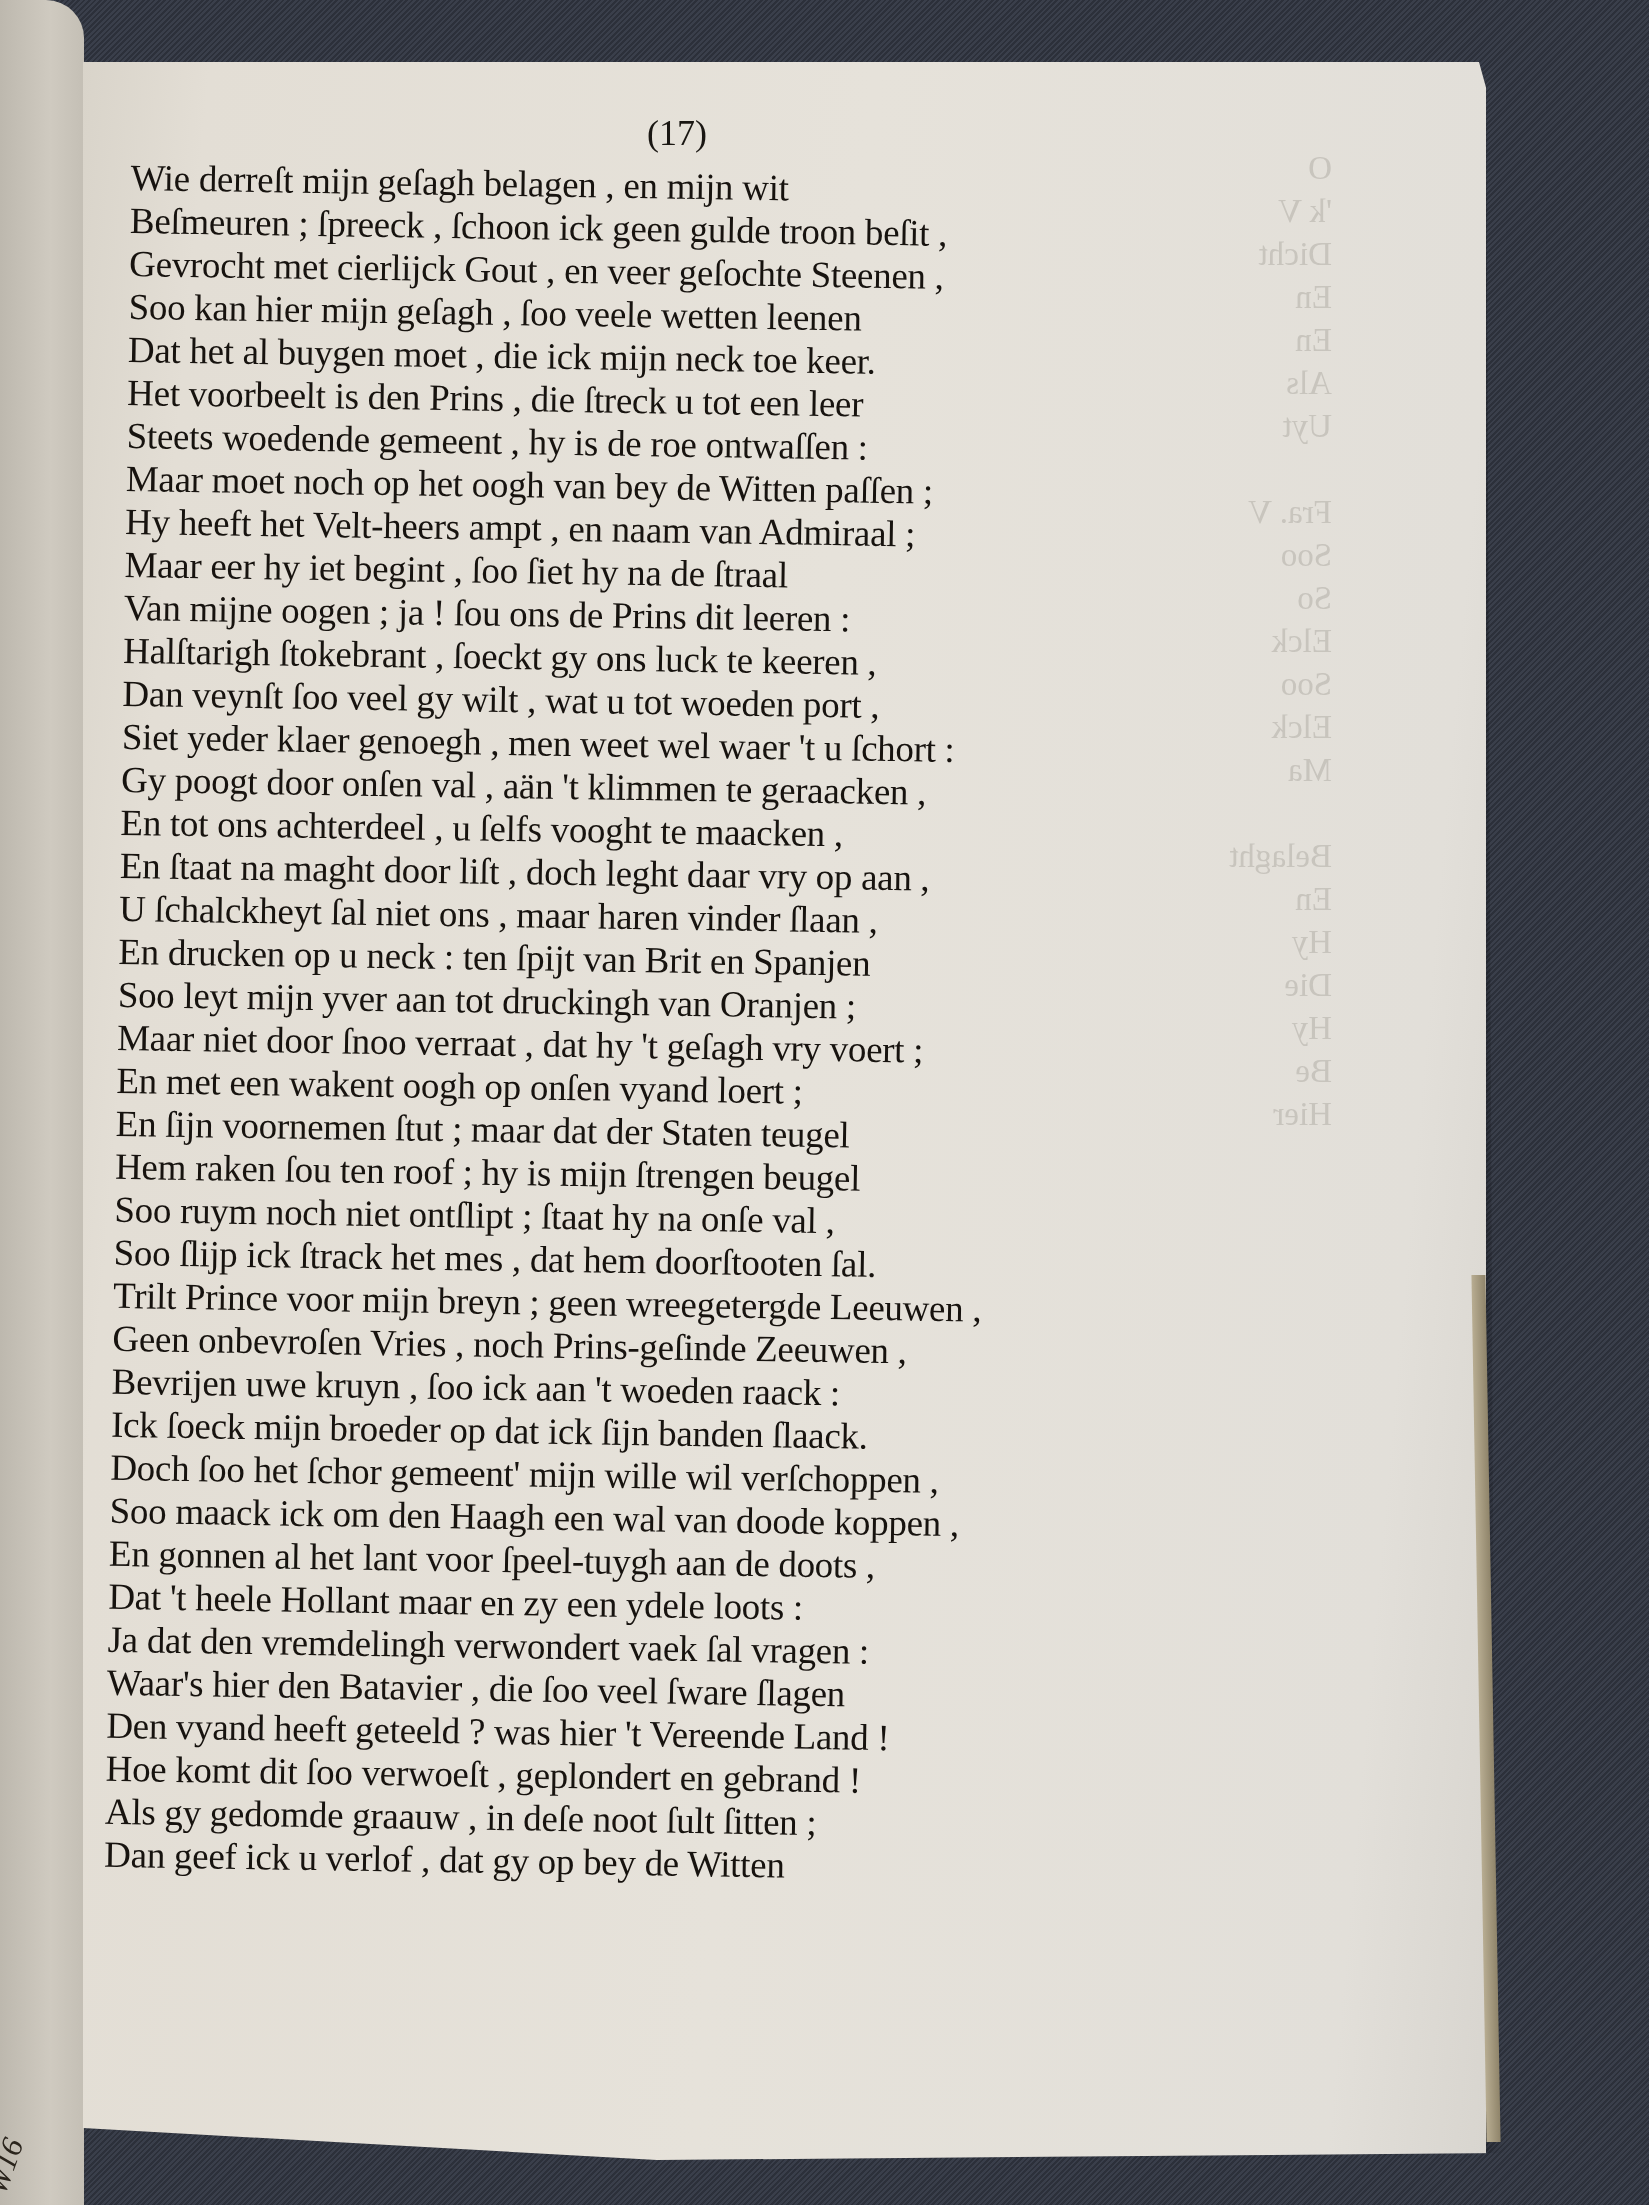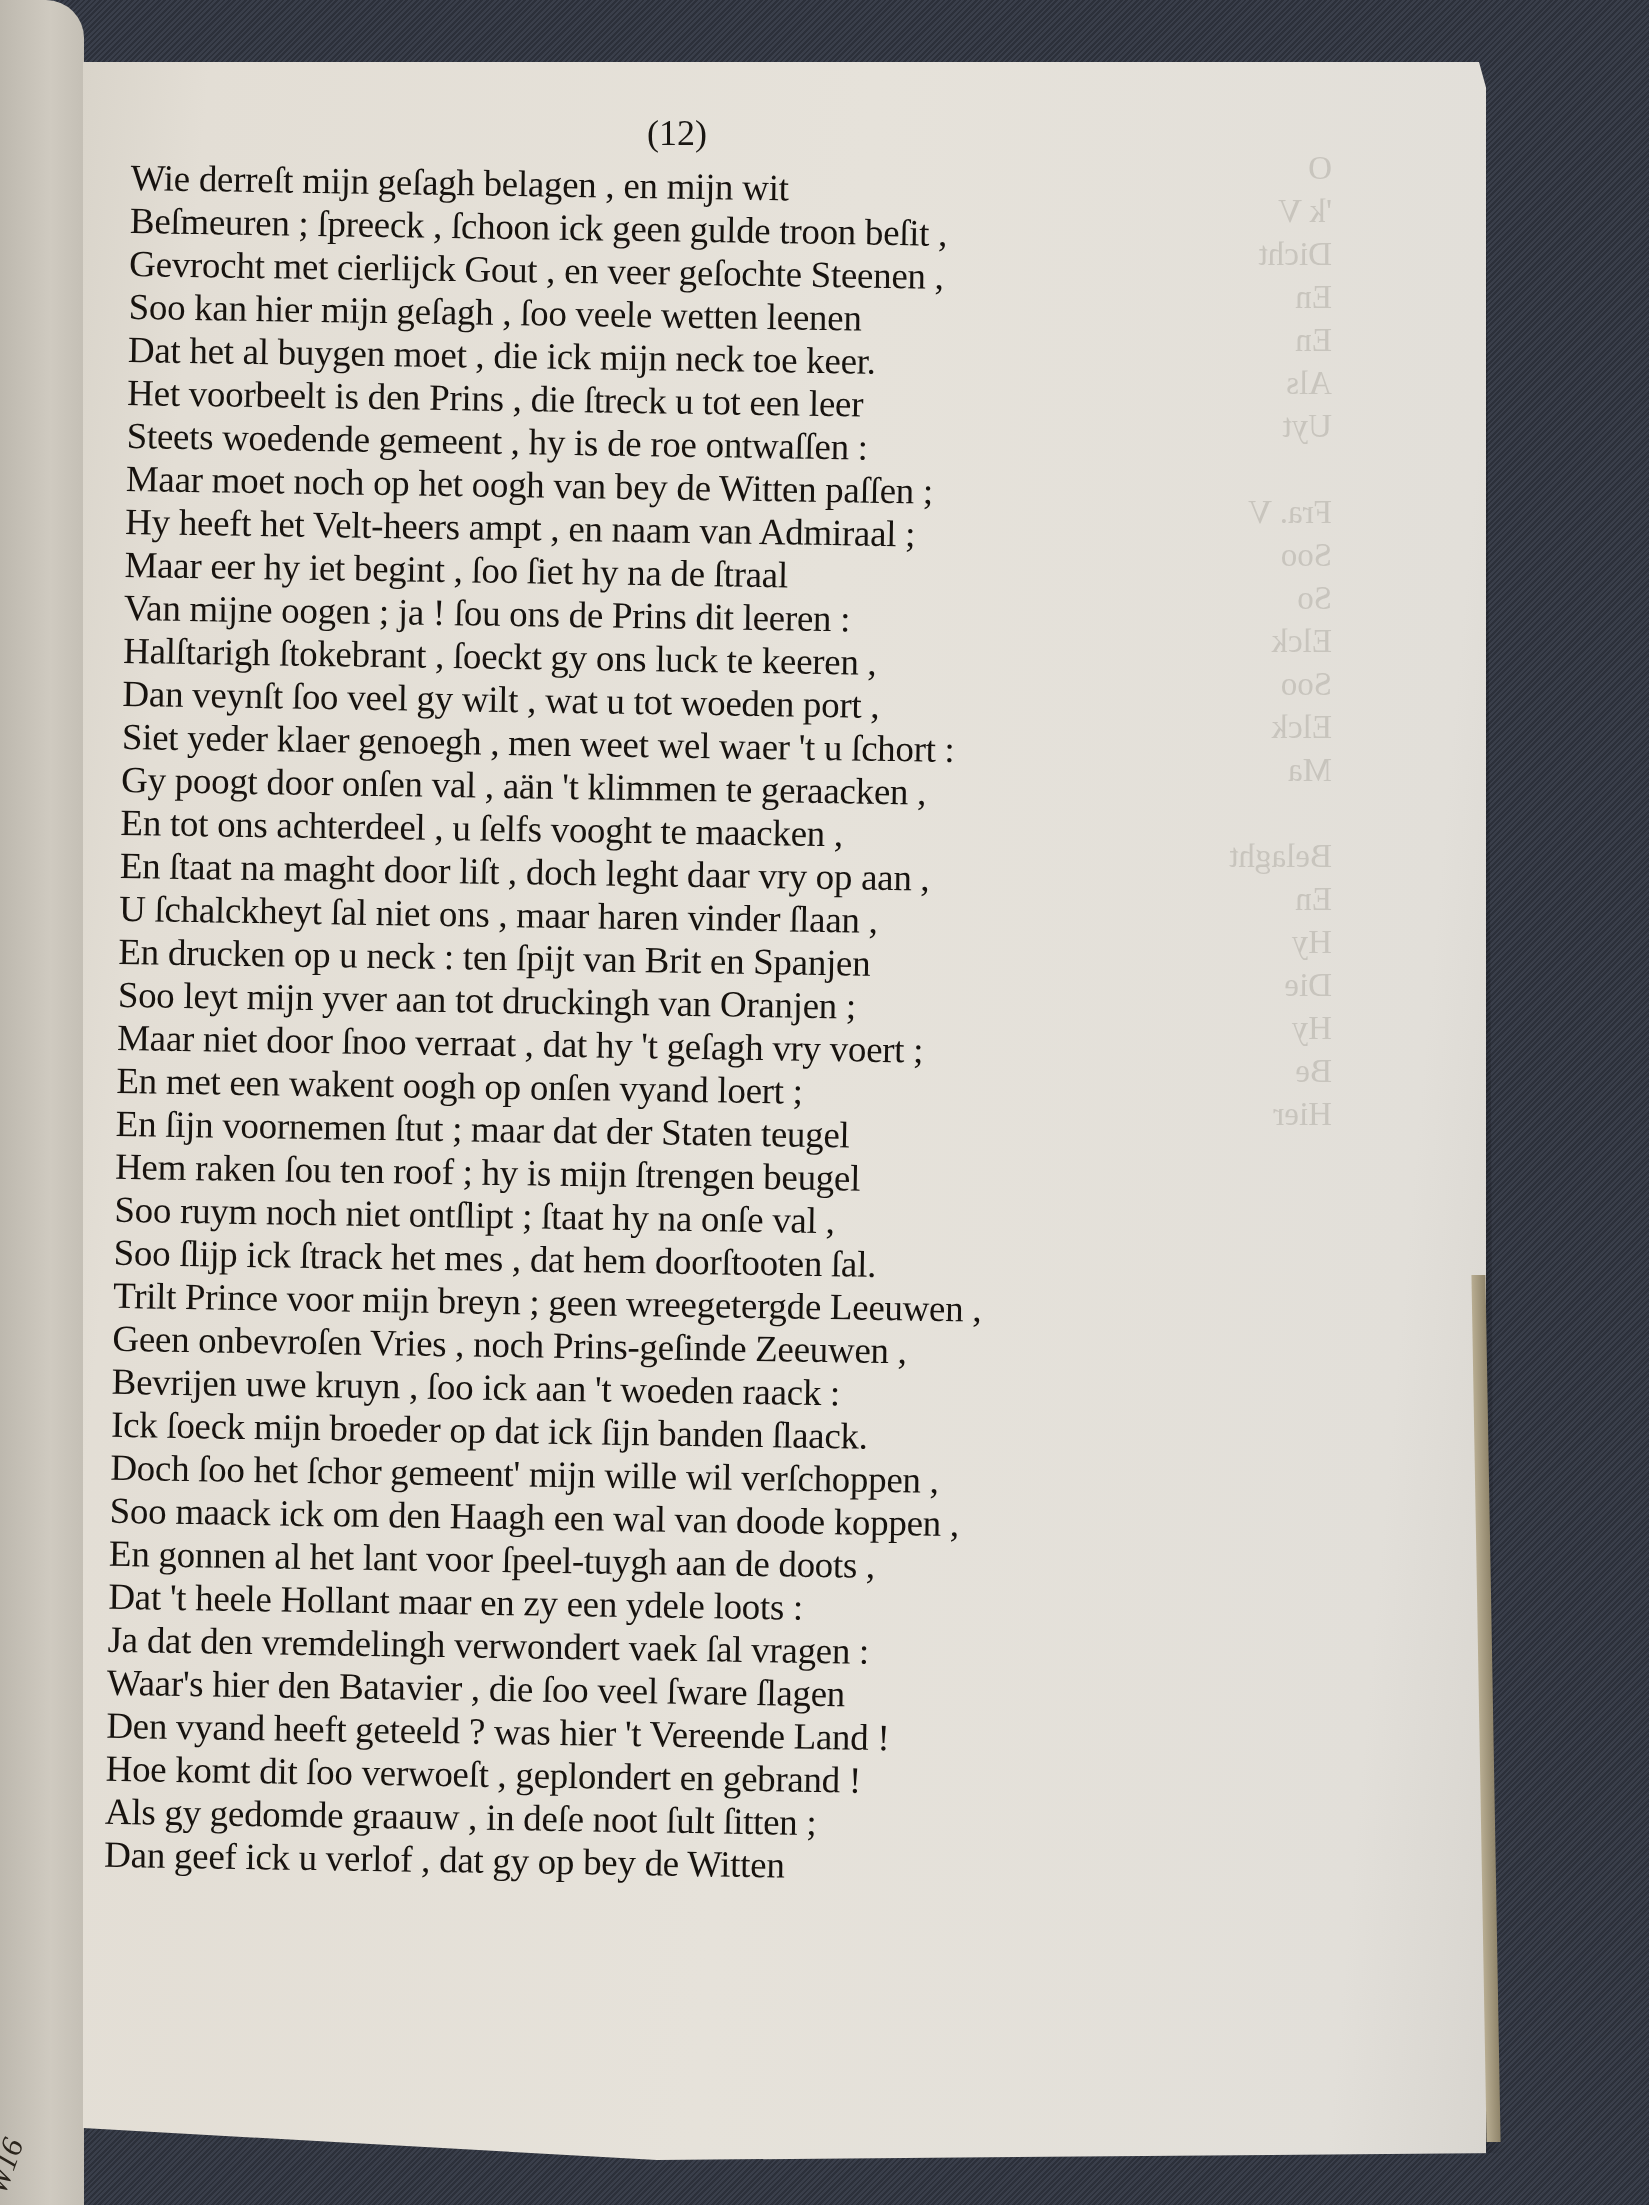--- a/index.html
+++ b/index.html
@@ -114,21 +114,21 @@
 Ma
 
 Belaght
 En
 Hy
 Die
 Hy
 Be
 Hier</div>
 
-<div class="page-number">(12)</div>
+<div class="page-number">(17)</div>
 
 <div class="text-block" id="verse">
   <span class="verse-line">Wie derreſt mijn geſagh belagen ,  en mijn wit</span>
   <span class="verse-line">Beſmeuren ;  ſpreeck ,  ſchoon ick geen gulde troon beſit ,</span>
   <span class="verse-line">Gevrocht met cierlijck Gout ,  en veer geſochte Steenen ,</span>
   <span class="verse-line">Soo kan hier mijn geſagh ,  ſoo veele wetten leenen</span>
   <span class="verse-line">Dat het al buygen moet ,  die ick mijn neck toe keer.</span>
   <span class="verse-line">Het voorbeelt is den Prins ,  die ſtreck u tot een leer</span>
   <span class="verse-line">Steets woedende gemeent ,  hy is de roe ontwaſſen :</span>
   <span class="verse-line">Maar moet noch op het oogh van bey de Witten paſſen ;</span>

